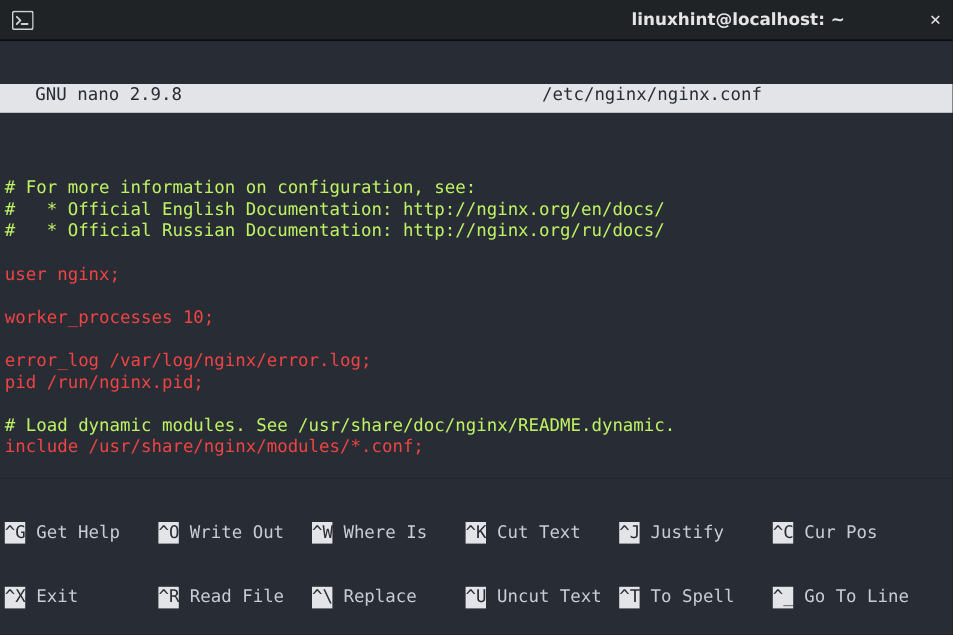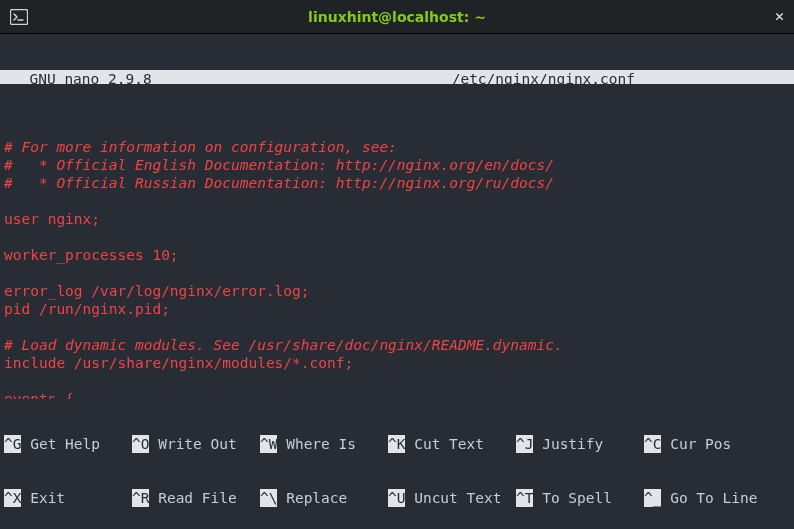--- a/index.html
+++ b/index.html
@@ -11,47 +11,47 @@
     height: 34px;
     background: #202325;
     display: flex;
     align-items: center;
     justify-content: space-between;
     padding: 0 10px;
     border-bottom: 1px solid #000;
   }
   .titlebar-left, .titlebar-right { display: flex; align-items: center; width: 80px; }
   .titlebar-right { justify-content: flex-end; }
-  .titlebar-center { flex: 1; text-align: center; color: #84cc16; font-family: "DejaVu Sans", sans-serif; font-size: 14px; font-weight: 600; }
+  .titlebar-center { flex: 1; text-align: right; color: #e5e5e5; font-family: "DejaVu Sans", sans-serif; font-size: 14px; font-weight: 600; }
   .titlebar .icon svg { display: block; }
   .close-btn { color: #e6e6e6; font-size: 15px; line-height: 1; cursor: pointer; }
 
   
   .terminal {
     flex: 1;
     background: #282c34;
     color: #c8ccd4;
     padding: 0 4px;
     line-height: 18px;
     white-space: pre;
     overflow: hidden;
     position: relative;
   }
   .line { height: 18px; }
   .nano-header {
     background: #e2e4e8;
     color: #282c34;
-    height: 14px;
+    height: 24px;
     display: flex;
     margin: 0 -4px;
     padding: 0 4px;
   }
   .nano-header .left { flex: 0 0 auto; padding-left: 8px; }
   .nano-header .center { flex: 1; text-align: center; padding-left: 145px; }
-  .comment { color: #ef4444; font-style: italic; }
+  .comment { color: #bef264; }
   .plain { color: #ef4444; }
 
   
   .shortcuts {
     flex: 0 0 auto;
     background: #282c34;
     color: #c8ccd4;
     padding: 0 4px 4px 4px;
     line-height: 18px;
     white-space: pre;

